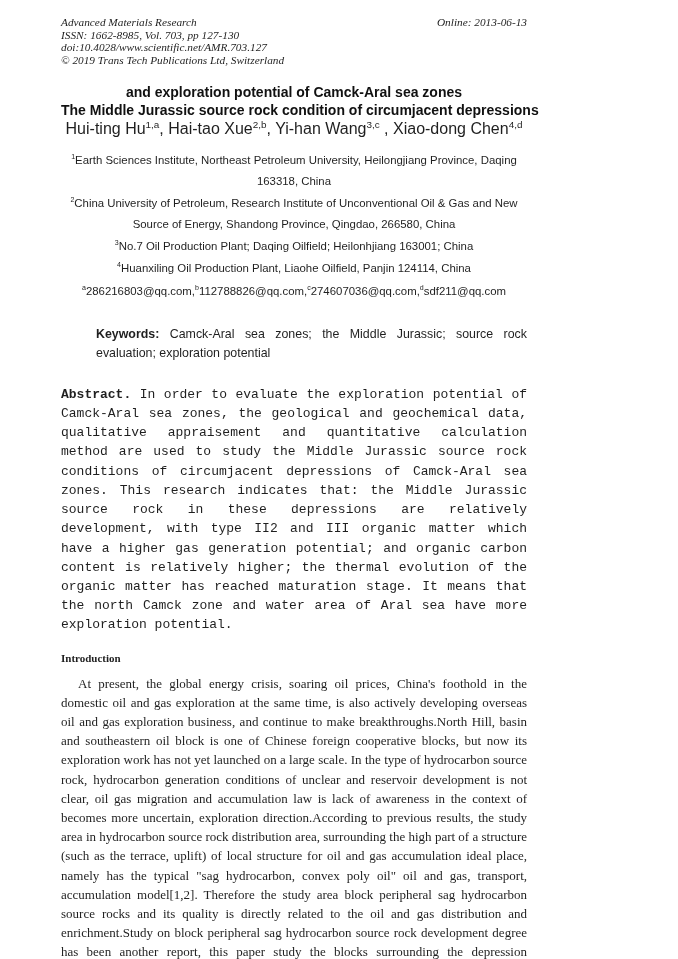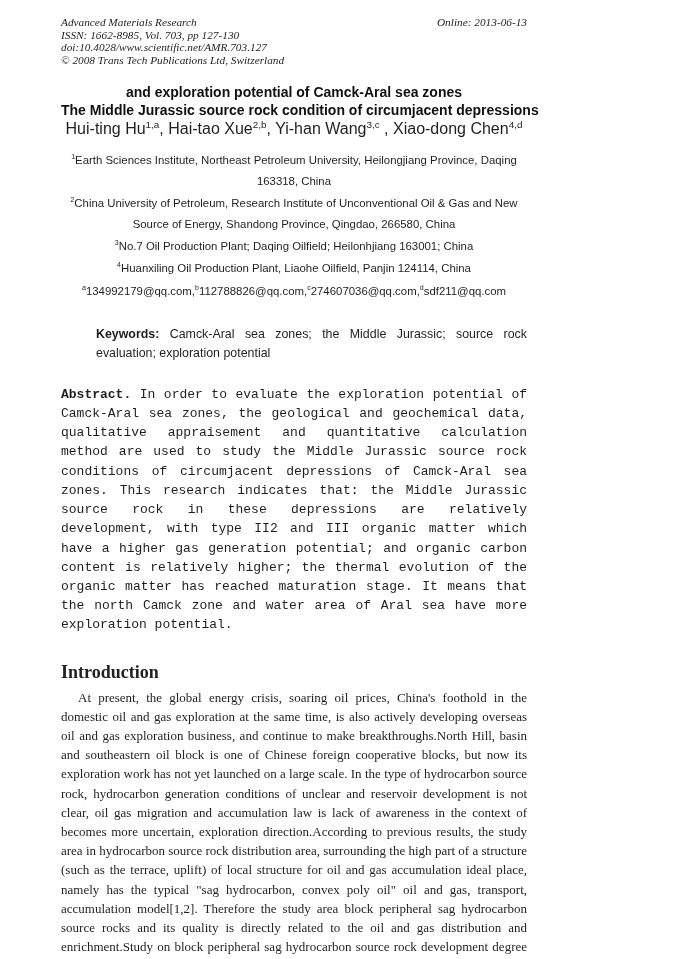--- a/index.html
+++ b/index.html
@@ -84,24 +84,24 @@
     margin-top: 21px;
     font-family: Liberation Mono, monospace;
     font-size: 13px;
     line-height: 19.2px;
     text-align: justify;
   }
   .abstract .ab-label { font-weight: bold; }
 
   
   .section-heading {
-    margin-top: 29px;
+    margin-top: 15px;
     font-family: "Liberation Serif", serif;
     font-weight: bold;
-    font-size: 18px;
+    font-size: 11px;
     line-height: 17px;
   }
   .body-para {
     margin-top: 7px;
     font-family: "Liberation Serif", serif;
     font-size: 13px;
     line-height: 19.2px;
     text-align: justify;
     text-indent: 17px;
   }
@@ -109,40 +109,40 @@
 </head>
 <body>
 
 <div class="page">
 
   <div class="jheader">
     <div class="meta-left">
       <div>Advanced Materials Research</div>
       <div>ISSN: 1662-8985, Vol. 703, pp 127-130</div>
       <div>doi:10.4028/www.scientific.net/AMR.703.127</div>
-      <div>© 2008 Trans Tech Publications Ltd, Switzerland</div>
+      <div>© 2019 Trans Tech Publications Ltd, Switzerland</div>
     </div>
     <div class="online">Online: 2013-06-13</div>
   </div>
 
   <div class="title">
     <div>and exploration potential of Camck-Aral sea zones</div>
     <div>The Middle Jurassic source rock condition of circumjacent depressions</div>
   </div>
 
   <div class="authors"><span><span>Hui-ting Hu</span><sup>1,a</sup><span>, </span></span><span><span>Hai-tao Xue</span><sup>2,b</sup><span>, </span></span><span><span>Yi-han Wang</span><sup>3,c</sup><span> , </span></span><span><span>Xiao-dong Chen</span><sup>4,d</sup></span></div>
 
   <div class="affils">
     <div class="affil"><sup>1</sup><span>Earth Sciences Institute, Northeast Petroleum University, Heilongjiang Province, Daqing 163318, China</span></div>
     <div class="affil"><sup>2</sup><span>China University of Petroleum, Research Institute of Unconventional Oil &amp; Gas and New Source of Energy, Shandong Province, Qingdao, 266580, China</span></div>
     <div class="affil"><sup>3</sup><span>No.7 Oil Production Plant; Daqing Oilfield; Heilonhjiang 163001; China</span></div>
     <div class="affil"><sup>4</sup><span>Huanxiling Oil Production Plant, Liaohe Oilfield, Panjin 124114, China</span></div>
   </div>
 
-  <div class="emails"><span><sup>a</sup><span>134992179@qq.com,</span></span><span><sup>b</sup><span>112788826@qq.com,</span></span><span><sup>c</sup><span>274607036@qq.com,</span></span><span><sup>d</sup><span>sdf211@qq.com</span></span></div>
+  <div class="emails"><span><sup>a</sup><span>286216803@qq.com,</span></span><span><sup>b</sup><span>112788826@qq.com,</span></span><span><sup>c</sup><span>274607036@qq.com,</span></span><span><sup>d</sup><span>sdf211@qq.com</span></span></div>
 
   <div class="keywords"><span class="kw-label">Keywords:</span><span> Camck-Aral sea zones; the Middle Jurassic; source rock evaluation; exploration potential</span></div>
 
   <div class="abstract"><span class="ab-label">Abstract.</span><span> In order to evaluate the exploration potential of Camck-Aral sea zones, the geological and geochemical data, qualitative appraisement and quantitative calculation method are used to study the Middle Jurassic source rock conditions of circumjacent depressions of Camck-Aral sea zones. This research indicates that: the Middle Jurassic source rock in these depressions are relatively development, with type II2 and III organic matter which have a higher gas generation potential; and organic carbon content is relatively higher; the thermal evolution of the organic matter has reached maturation stage. It means that the north Camck zone and water area of Aral sea have more exploration potential.</span></div>
 
   <div class="section-heading">Introduction</div>
   <div class="body-para">At present, the global energy crisis, soaring oil prices, China's foothold in the domestic oil and gas exploration at the same time, is also actively developing overseas oil and gas exploration business, and continue to make breakthroughs.North Hill, basin and southeastern oil block is one of Chinese foreign cooperative blocks, but now its exploration work has not yet launched on a large scale. In the type of hydrocarbon source rock, hydrocarbon generation conditions of unclear and reservoir development is not clear, oil gas migration and accumulation law is lack of awareness in the context of becomes more uncertain, exploration direction.According to previous results, the study area in hydrocarbon source rock distribution area, surrounding the high part of a structure (such as the terrace, uplift) of local structure for oil and gas accumulation ideal place, namely has the typical "sag hydrocarbon, convex poly oil" oil and gas, transport, accumulation model[1,2]. Therefore the study area block peripheral sag hydrocarbon source rocks and its quality is directly related to the oil and gas distribution and enrichment.Study on block peripheral sag hydrocarbon source rock development degree has been another report, this paper study the blocks surrounding the depression hydrocarbon source rock geochemistry characteristics of qualitative evaluation of simultaneous application of chemical kinetic method and material balance method to study block peripheral sag hydrocarbon generation and expulsion from source rocks strength evaluation.As the study area next prospecting direction provides a basis for selection of.</div>
 
 </div>
 

